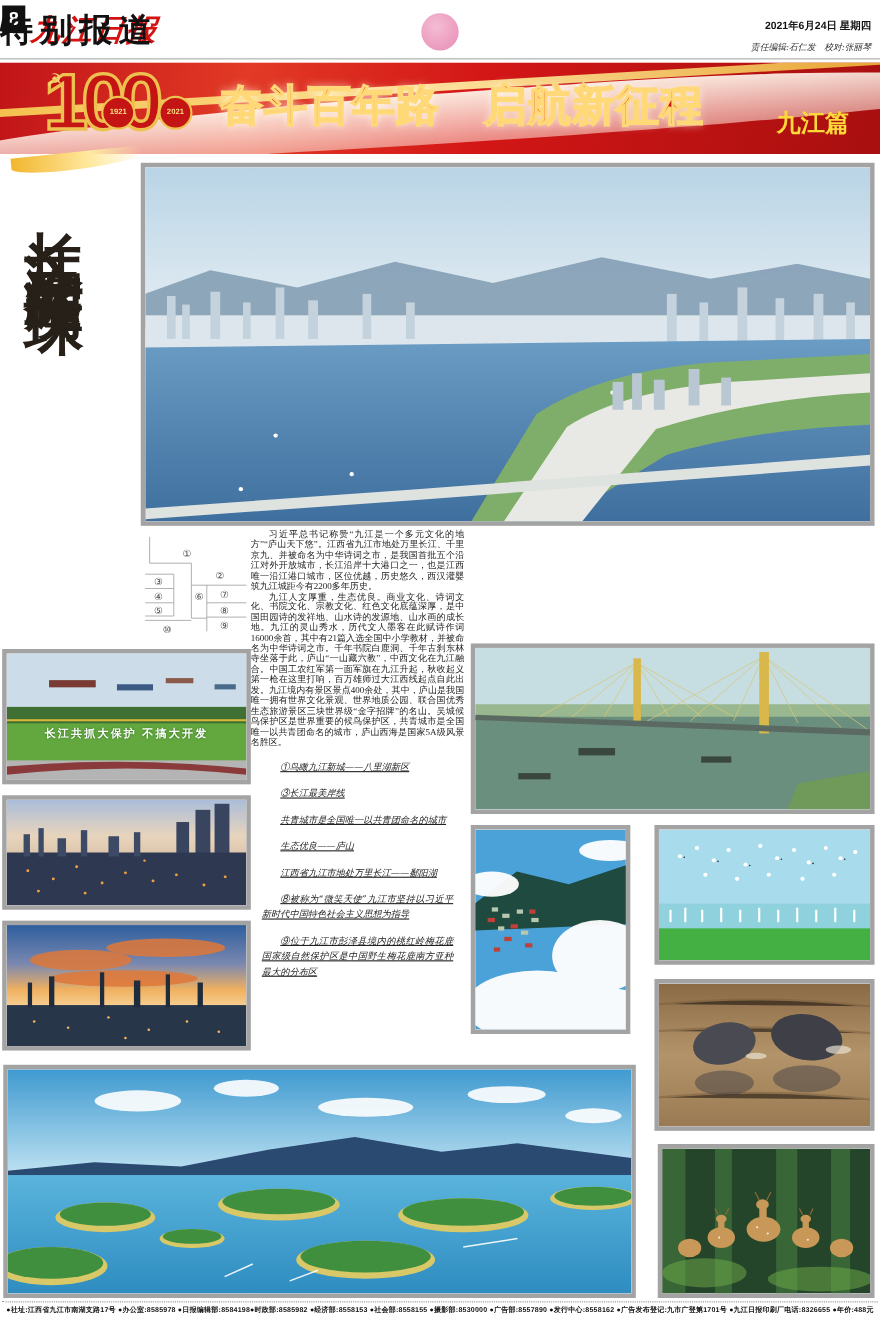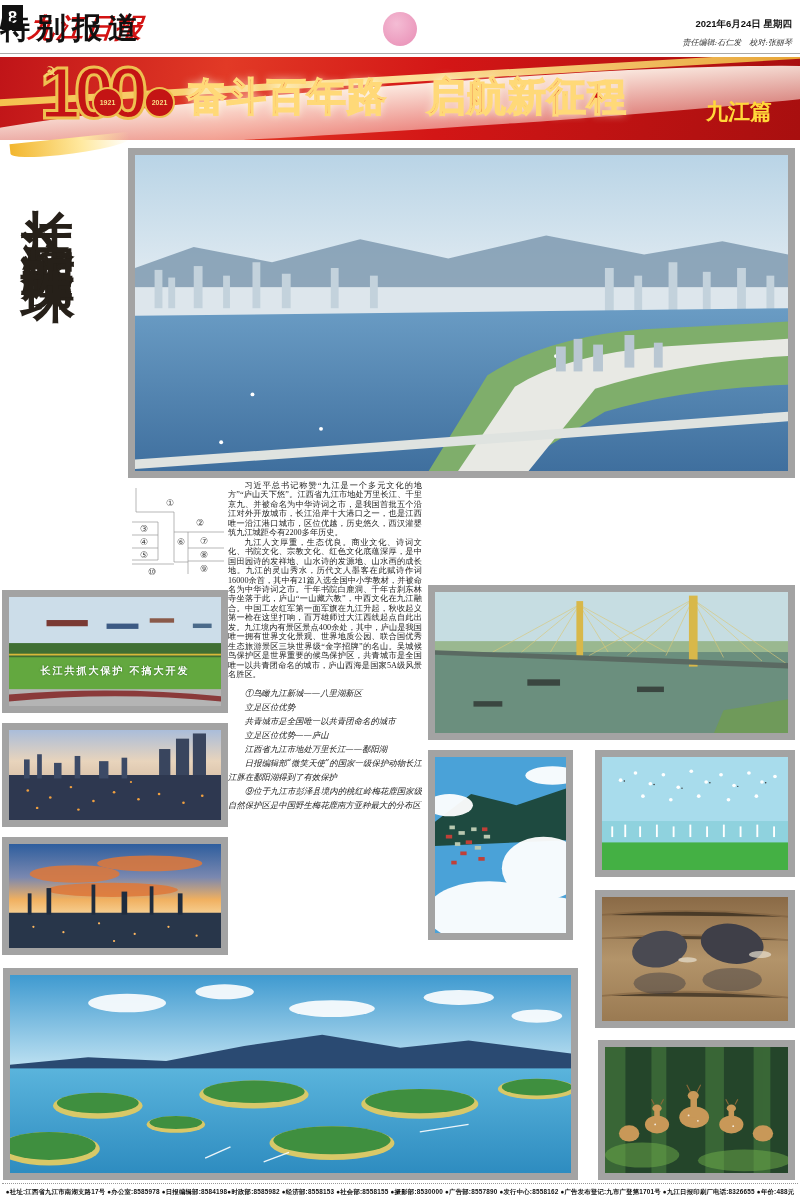--- a/index.html
+++ b/index.html
@@ -27,45 +27,45 @@
           transform:rotate(-4deg) skewX(-18deg);border-radius:50% 40% 40% 60%/60% 70% 30% 40%;}
   .banner .goldline{position:absolute;left:-40px;top:18px;width:900px;height:7px;
           background:linear-gradient(90deg,#f6c74a,#ffe9a0,#e8a428);transform:rotate(-3.4deg);opacity:.95;}
   .logo100{position:absolute;left:40px;top:4px;width:160px;height:76px;}
   .logo100 .num{position:absolute;left:0;top:-6px;font:900 72px/76px "Liberation Sans",sans-serif;
           color:#c41414;-webkit-text-stroke:3px #eec050;letter-spacing:-6px;}
   .emblem{position:absolute;left:2px;top:2px;font-size:16px;color:#f6d675;z-index:2;}
   .yc{position:absolute;width:27px;height:27px;border-radius:50%;background:#c41414;border:2px solid #eec050;
       color:#f8dc86;font:bold 7px/27px "Liberation Sans",sans-serif;text-align:center;z-index:2;}
   .yc1{left:52px;top:26px;} .yc2{left:104px;top:26px;}
-  .slogan{position:absolute;left:187px;top:16px;width:480px;font:900 39px/48px "Liberation Sans",sans-serif;
+  .slogan{position:absolute;left:200px;top:16px;width:480px;font:900 39px/48px "Liberation Sans",sans-serif;
           color:#cf1212;-webkit-text-stroke:1.5px #ffd978;letter-spacing:1px;white-space:nowrap;
           text-shadow:0 0 8px rgba(255,255,230,.9);}
   .edition{position:absolute;right:28px;top:42px;font:bold 22px/26px "Liberation Sans",sans-serif;color:#ffd83a;}
   .gold-tail{left:10px;top:138px;width:120px;height:16px;
              background:linear-gradient(90deg,#f2b62e,#ffe9a0 60%,rgba(255,233,160,0));
              transform:rotate(-6deg);border-radius:0 0 60% 40%;}
   
   .vtitle{left:12px;top:166px;height:460px;writing-mode:vertical-rl;text-orientation:upright;
           font:900 54px "Liberation Sans",sans-serif;letter-spacing:10px;color:#262019;}
   
-  .ph{border:7px solid #a3a3a3;box-sizing:border-box;overflow:hidden;background:#eee;}
+  .ph{border:4px solid #a3a3a3;box-sizing:border-box;overflow:hidden;background:#eee;}
   .ph svg{display:block;width:100%;height:100%;}
   .riverbank-slogan{position:absolute;left:0;top:68px;width:100%;text-align:center;
           font:bold 10px/12px "Liberation Sans",sans-serif;color:#fff;letter-spacing:2px;
           text-shadow:0 0 2px rgba(0,60,0,.6);}
   
   .pmap{left:128px;top:482px;width:98px;height:98px;background:#fff;}
   .pmap text{font:9px "DejaVu Sans",sans-serif;fill:#444;}
   .pmap line{stroke:#999;stroke-width:.7;}
   
   .artcol{left:228px;top:481px;width:194px;height:490px;overflow:hidden;}
   .artcol p.body{margin:0;text-indent:2em;text-align:justify;font-size:8.2px;line-height:9.45px;color:#1c1c1c;}
   .caps{margin-top:6px;}
-  .caps p{margin:0;text-indent:2em;text-align:justify;font:italic 8.4px/14px "DejaVu Serif",serif;color:#222;}
+  .caps p{margin:10px;text-indent:2em;text-align:justify;font:italic 8.4px/14px "DejaVu Serif",serif;color:#222;text-decoration:underline;}
   
   .footer-rule{left:2px;top:1183px;width:796px;border-top:1px dotted #999;}
   .footer{left:0;top:1187px;width:800px;text-align:center;
           font:bold 6.4px/9px "Liberation Sans",sans-serif;color:#111;letter-spacing:.2px;white-space:nowrap;}
 </style>
 </head>
 <body>
 
 <div class="page">
 
@@ -169,25 +169,25 @@
     <text x="72" y="76">⑧</text>
     <text x="72" y="90">⑨</text>
     <text x="20" y="93">⑩</text>
   </svg>
 
   <div class="abs artcol">
     <p class="body">习近平总书记称赞“九江是一个多元文化的地方”“庐山天下悠”。江西省九江市地处万里长江、千里京九、并被命名为中华诗词之市，是我国首批五个沿江对外开放城市，长江沿岸十大港口之一，也是江西唯一沿江港口城市，区位优越，历史悠久，西汉灌婴筑九江城距今有2200多年历史。</p>
     <p class="body">九江人文厚重，生态优良。商业文化、诗词文化、书院文化、宗教文化、红色文化底蕴深厚，是中国田园诗的发祥地、山水诗的发源地、山水画的成长地。九江的灵山秀水，历代文人墨客在此赋诗作词16000余首，其中有21篇入选全国中小学教材，并被命名为中华诗词之市。千年书院白鹿洞、千年古刹东林寺坐落于此，庐山“一山藏六教”，中西文化在九江融合。中国工农红军第一面军旗在九江升起，秋收起义第一枪在这里打响，百万雄师过大江西线起点自此出发。九江境内有景区景点400余处，其中，庐山是我国唯一拥有世界文化景观、世界地质公园、联合国优秀生态旅游景区三块世界级“金字招牌”的名山。吴城候鸟保护区是世界重要的候鸟保护区，共青城市是全国唯一以共青团命名的城市，庐山西海是国家5A级风景名胜区。</p>
     <div class="caps">
       <p>①鸟瞰九江新城——八里湖新区</p>
-      <p>立足区位优势</p>
+      <p>③长江最美岸线</p>
       <p>共青城市是全国唯一以共青团命名的城市</p>
-      <p>立足区位优势——庐山</p>
+      <p>生态优良——庐山</p>
       <p>江西省九江市地处万里长江——鄱阳湖</p>
-      <p>日报编辑部“微笑天使”的国家一级保护动物长江江豚在鄱阳湖得到了有效保护</p>
+      <p>⑧被称为“微笑天使”九江市坚持以习近平新时代中国特色社会主义思想为指导</p>
       <p>⑨位于九江市彭泽县境内的桃红岭梅花鹿国家级自然保护区是中国野生梅花鹿南方亚种最大的分布区</p>
 
     </div>
 
   </div>
 
   <div class="abs ph" style="left:2px;top:590px;width:226px;height:123px;">
     <svg viewBox="0 0 226 123" preserveAspectRatio="none">
       <rect width="226" height="56" fill="#ccdde9"></rect>
       <rect x="40" y="26" width="44" height="7" fill="#7a3a34"></rect>

